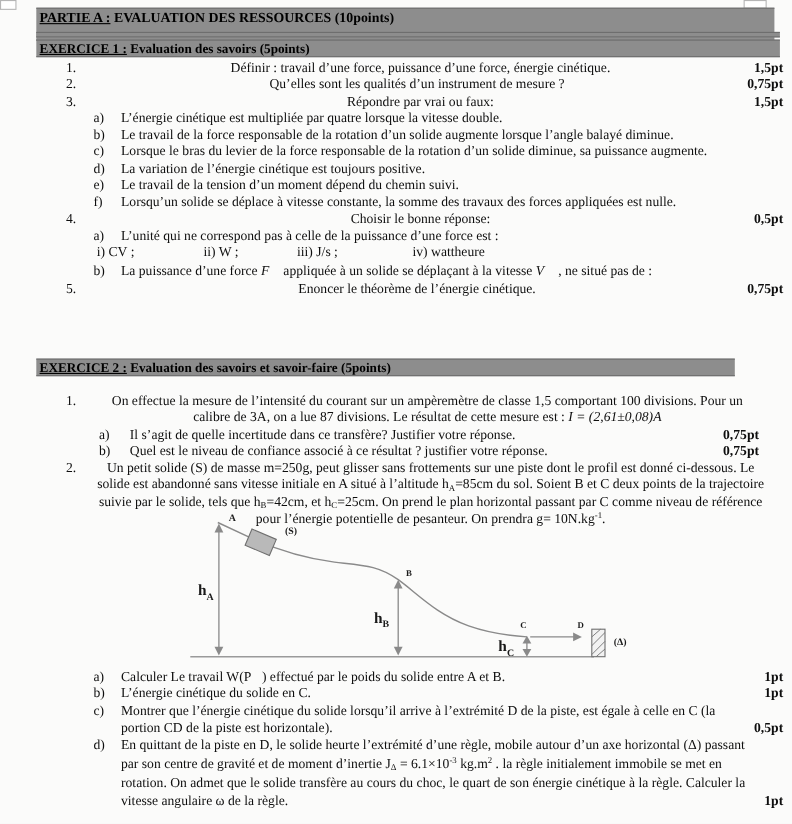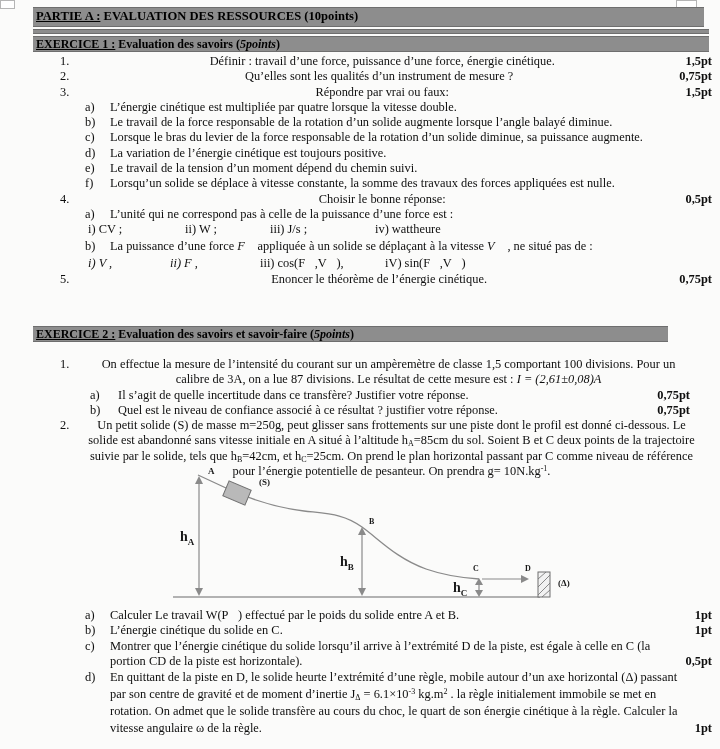--- a/index.html
+++ b/index.html
@@ -8,22 +8,22 @@
     background:#fbfbfa;color:#0e0e0e;
     font-family:"Liberation Serif","DejaVu Serif",serif;
     font-size:12.4px;line-height:15.3px;
   }
   .corner-artifact{position:absolute;background:#fff;border:1px solid #b5b5b5;}
   .bar{
     position:absolute;left:33px;background:#8d8d8d;border-top:1px solid #6e6e6e;border-bottom:1px solid #6e6e6e;
     box-sizing:border-box;color:#000;font-weight:bold;white-space:nowrap;overflow:hidden;
   }
   .bar .u{text-decoration:underline;}
-  .bar .ital{font-style:italic;}
-  #partie-bar{top:7px;width:671px;height:20px;font-size:12.6px;line-height:16px;padding-left:3px;}
+  .bar .ital{}
+  #partie-bar{top:7px;width:671px;height:30px;font-size:12.6px;line-height:16px;padding-left:3px;}
   #strip{top:29px;width:676px;height:5px;background:#8d8d8d;position:absolute;left:33px;border-top:1px solid #6e6e6e;border-bottom:1px solid #6e6e6e;box-sizing:border-box;}
   #ex1-bar{top:36px;width:676px;height:16px;font-size:12px;line-height:14px;padding-left:3px;}
   #ex2-bar{top:326px;width:635px;height:16px;font-size:12px;line-height:14px;padding-left:3px;}
   .content{position:absolute;left:0;right:0;}
   #ex1-content{top:54px;}
   #ex2-content{top:357px;}
   #ex2-tail{top:608px;}
   .qrow{display:flex;margin-left:60px;margin-right:8px;}
   .qrow .num{width:25px;flex:none;}
   .qrow .body{flex:1;text-align:center;}
@@ -117,23 +117,20 @@
       <span class="letter">a)</span>
       <span class="body">L’unité qui ne correspond pas à celle de la puissance d’une force est :</span>
     </div>
     <div class="opts r1">
       <span>i) CV ;</span><span>ii) W ;</span><span>iii) J/s ;</span><span>iv) wattheure</span>
     </div>
     <div class="subrow tallrow">
       <span class="letter">b)</span>
       <span class="body"><span>La puissance d’une force </span><span class="math">F⃗</span><span> appliquée à un solide se déplaçant à la vitesse </span><span class="math">V⃗</span><span> , ne situé pas de :</span></span>
     </div>
-    <div class="opts r2 tallrow">
-      <span class="math">i) V ,</span><span class="math">ii) F ,</span><span>iii) cos(F⃗,V⃗),</span><span>iV) sin(F⃗,V⃗)</span>
-    </div>
     <div class="qrow">
       <span class="num">5.</span>
       <span class="body">Enoncer le théorème de l’énergie cinétique.</span>
       <span class="pts">0,75pt</span>
     </div>
   </div>
 
   <div class="bar" id="ex2-bar">
     <span class="u">EXERCICE 2 :</span><span> Evaluation des savoirs et savoir-faire (</span><span class="ital">5points</span><span>)</span>
   </div>

